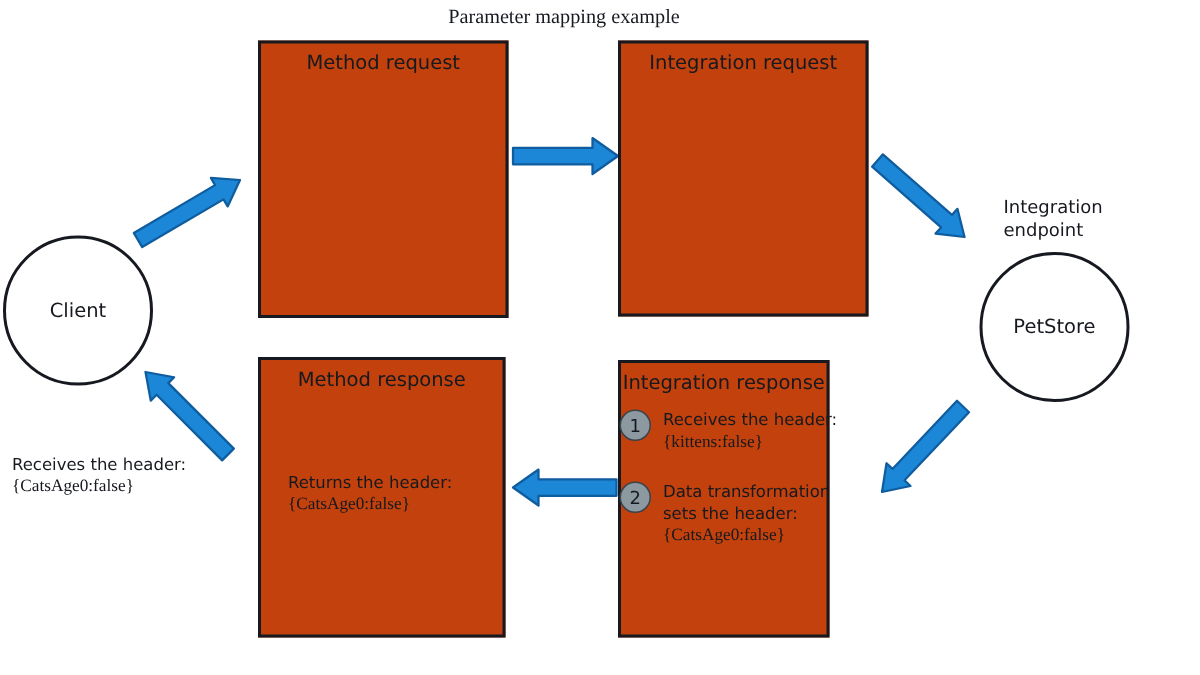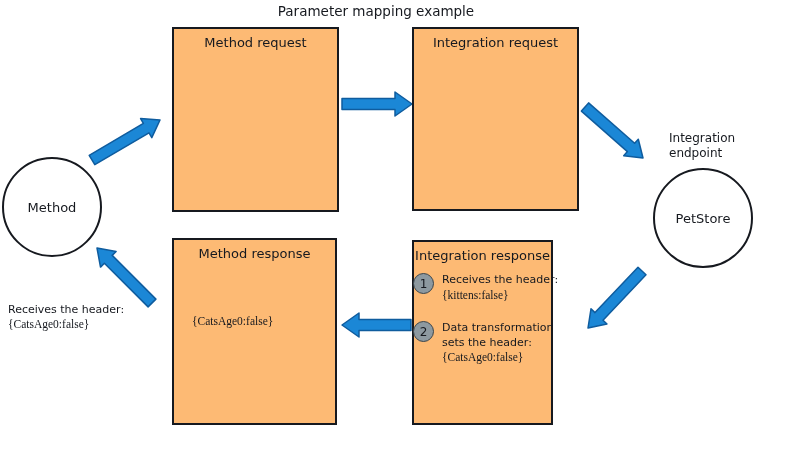--- a/index.html
+++ b/index.html
@@ -1,22 +1,22 @@
 <!DOCTYPE html>
 <html style="--arrow-fill: #1b87d6; --arrow-stroke: #0f5c9e; --step-fill: #8d99a0; --step-stroke: #39444b; --outline: #16191f;"><head>
 <meta charset="utf-8">
 <style>
   html,body{margin:0;padding:0;background:#fff;}
   #canvas{
     position:relative;width:800px;height:450px;background:#fff;overflow:hidden;
     font-family:"DejaVu Sans","Liberation Sans",sans-serif;color:#16191f;
   }
   .abs{position:absolute;}
-  #title{top:3px;left:0;width:752px;text-align:center;font-size:13.5px;}
-  .box{border:2px solid var(--outline);background:#fdba74;box-sizing:border-box;}
+  #title{top:3px;left:0;width:752px;text-align:center;font-size:13.5px;font-family:Liberation Serif, serif;}
+  .box{border:2px solid var(--outline);background:#c2410c;box-sizing:border-box;}
   .box-title{margin-top:6px;text-align:center;font-size:13px;}
   #box-method-request{left:172px;top:27px;width:167px;height:185px;}
   #box-integration-request{left:412px;top:27px;width:167px;height:184px;}
   #box-method-response{left:172px;top:238px;width:165px;height:187px;}
   #box-integration-response{left:412px;top:240px;width:141px;height:185px;}
   .circle{border:2px solid var(--outline);border-radius:50%;background:#fff;
     display:flex;align-items:center;justify-content:center;font-size:13px;box-sizing:border-box;}
   #client-circle{left:2px;top:157px;width:100px;height:100px;}
   #petstore-circle{left:653px;top:168px;width:100px;height:100px;}
   #endpoint-label{left:669px;top:131px;font-size:12px;line-height:15px;}
@@ -43,21 +43,21 @@
   <svg id="arrow-layer" class="abs" viewBox="0 0 800 450" xmlns="http://www.w3.org/2000/svg">
     <polygon points="94.8,164.7 149.0,132.9 151.8,137.6 160,120 140.6,118.6 143.4,123.4 89.2,155.3"></polygon>
     <polygon points="342,98.5 395,98.5 395,92 412,104 395,116 395,109.5 342,109.5"></polygon>
     <polygon points="581.4,111.1 627.4,151.6 623.7,155.7 643,158 638.3,139.2 634.6,143.3 588.6,102.9"></polygon>
     <polygon points="638.0,267.2 595.0,312.6 591.0,308.8 588,328 607.0,324.0 603.0,320.2 646.0,274.8"></polygon>
     <polygon points="411,319.5 359,319.5 359,313 342,325 359,337 359,330.5 411,330.5"></polygon>
     <polygon points="155.9,299.1 112.2,255.4 116.1,251.5 97,248 100.5,267.1 104.4,263.2 148.1,306.9"></polygon>
   </svg>
 
   <div class="abs circle" id="client-circle">
-    <span>Method</span>
+    <span>Client</span>
   </div>
 
   <div class="abs" id="client-note">
     <div>Receives the header:</div>
     <div class="mono">{CatsAge0:false}</div>
   </div>
 
   <div class="abs box" id="box-method-request">
     <div class="box-title">Method request</div>
   </div>
@@ -71,20 +71,21 @@
     <div>endpoint</div>
   </div>
 
   <div class="abs circle" id="petstore-circle">
     <span>PetStore</span>
   </div>
 
   <div class="abs box" id="box-method-response">
     <div class="box-title">Method response</div>
     <div class="abs" id="mr-body">
+      <div>Returns the header:</div>
       <div class="mono">{CatsAge0:false}</div>
     </div>
   </div>
 
   <div class="abs box" id="box-integration-response">
     <div class="box-title">Integration response</div>
 
     <div class="step" id="step-1">
       <div class="step-circle">
         <span>1</span>

